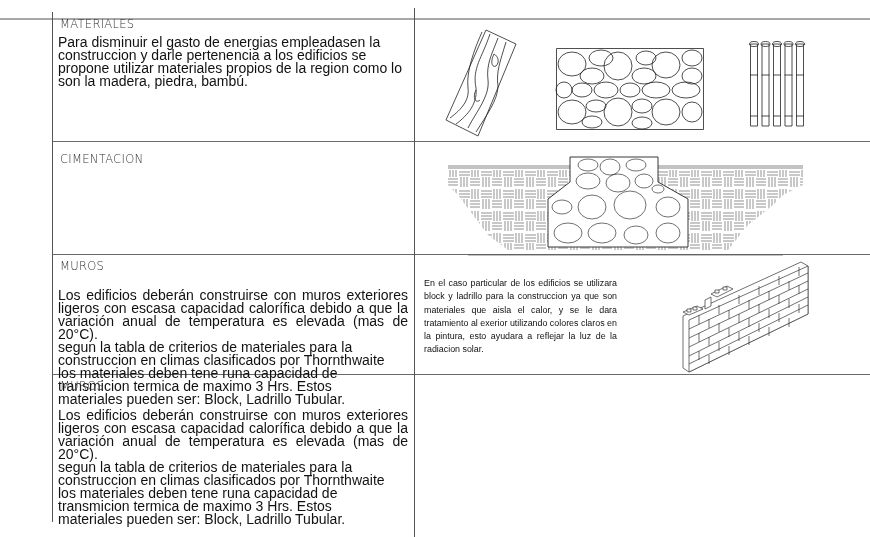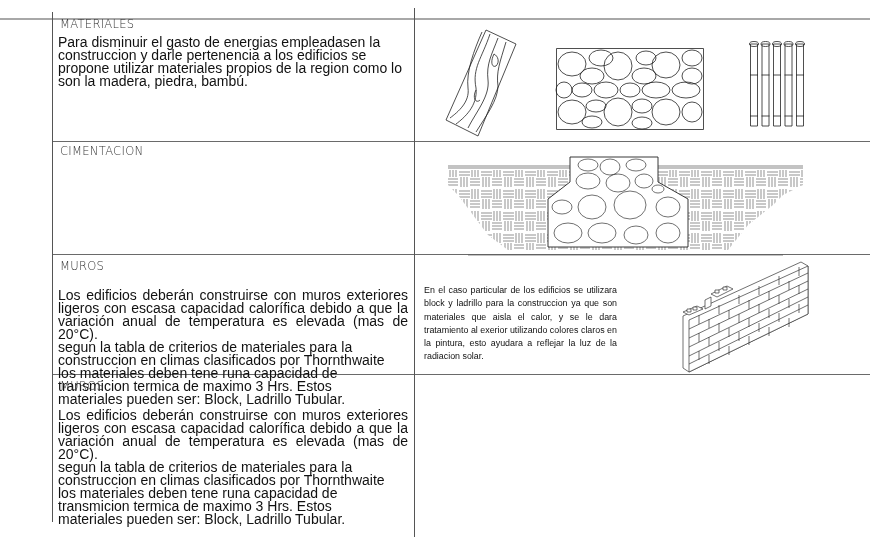--- a/index.html
+++ b/index.html
@@ -7,42 +7,42 @@
          font-family:"Liberation Sans", sans-serif; color:#111; }
   .hline { position:absolute; height:1px; background:#6a6a6a; }
   .hline.top { background:#a8a8a8; height:2px; }
   .vline { position:absolute; width:1px; background:#555; }
   .section { position:absolute; left:58px; width:350px; }
   .heading { font-family:"DejaVu Sans", sans-serif; font-size:11.5px; font-weight:300; color:#333;
              letter-spacing:0.3px; margin:0 0 5px 2px; }
   .para { font-size:14px; line-height:13px; margin:0; white-space:pre-line; }
   .para.just { text-align:justify; text-align-last:left;margin-top:16px; }
   .gap { height:11px; }
-  .right-text { position:absolute; left:424px; top:284px; width:193px; font-size:8.9px; line-height:13.3px;
+  .right-text { position:absolute; left:424px; top:277px; width:193px; font-size:8.9px; line-height:13.3px;
                 text-align:justify; text-align-last:left; }
   svg { position:absolute; overflow:visible; }
   svg * { vector-effect:non-scaling-stroke; }
 </style>
 </head>
 <body>
 
 <div class="hline top" style="left:0;top:18px;width:870px;"></div>
 <div class="hline" style="left:52px;top:141px;width:818px;"></div>
 <div class="hline" style="left:52px;top:254px;width:818px;"></div>
 <div class="hline" style="left:52px;top:374px;width:818px;"></div>
 <div class="vline" style="left:52px;top:12px;height:510px;"></div>
 <div class="vline" style="left:414px;top:8px;height:529px;"></div>
 
 <div class="section" style="top:17px;">
   <div class="heading">MATERIALES</div>
   <p class="para">Para disminuir el gasto de energias empleadasen la construccion y darle pertenencia a los edificios   se propone utilizar materiales propios de  la region   como lo son la madera, piedra, bambú.</p>
   <div class="gap"></div>
 </div>
 
-<div class="section" style="top:144px;">
+<div class="section" style="top:152px;">
   <div class="heading">CIMENTACION</div>
 </div>
 
 <div class="section" style="top:259px;">
   <div class="heading" style="margin-bottom:2px;">MUROS</div>
   <p class="para just">Los edificios deberán construirse con muros  exteriores ligeros con escasa capacidad calorífica debido a que la variación anual de temperatura es elevada (mas de 20°C).</p>
   <p class="para" style="width:330px;">segun la tabla de criterios de materiales para la construccion en climas clasificados por Thornthwaite  los materiales deben tene runa capacidad de transmicion termica de maximo 3 Hrs. Estos materiales pueden ser: Block, Ladrillo Tubular.</p>
 </div>
 <div class="right-text">En el caso particular de los edificios se utilizara block y ladrillo para la construccion ya que son materiales  que aisla el calor, y se le dara tratamiento al exerior utilizando colores claros en la pintura, esto ayudara a reflejar la luz de la radiacion solar.</div>
 

